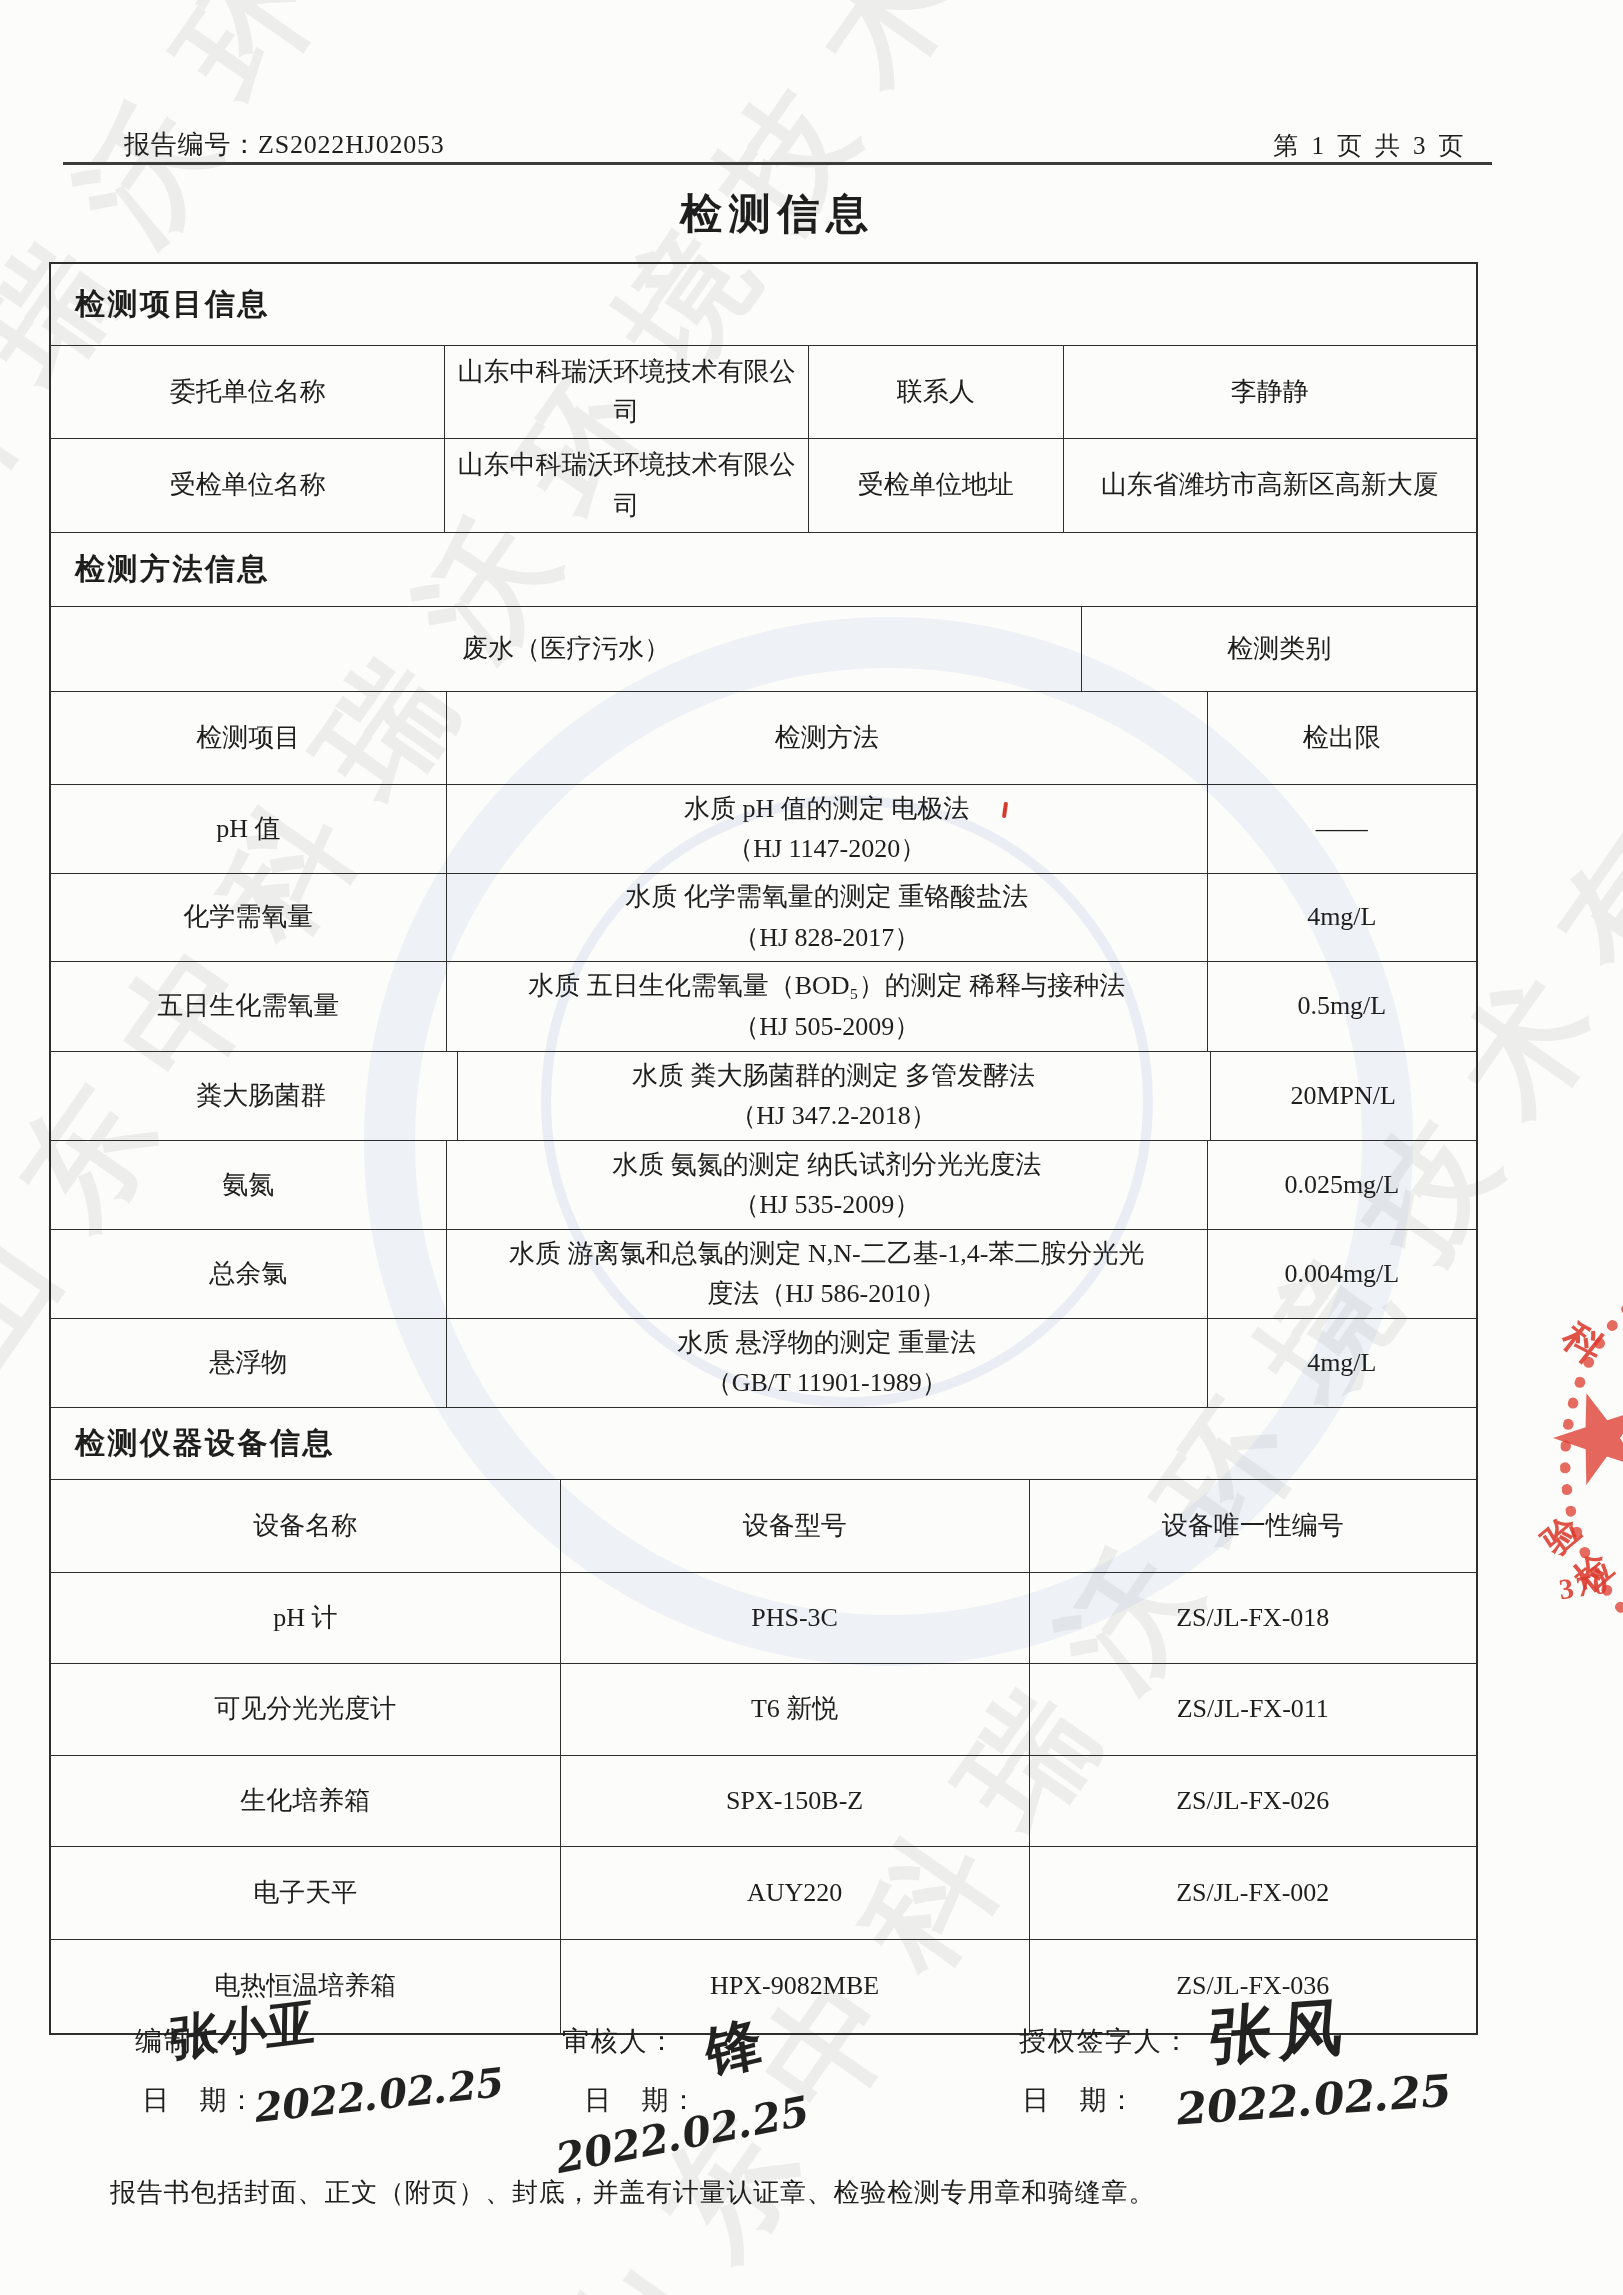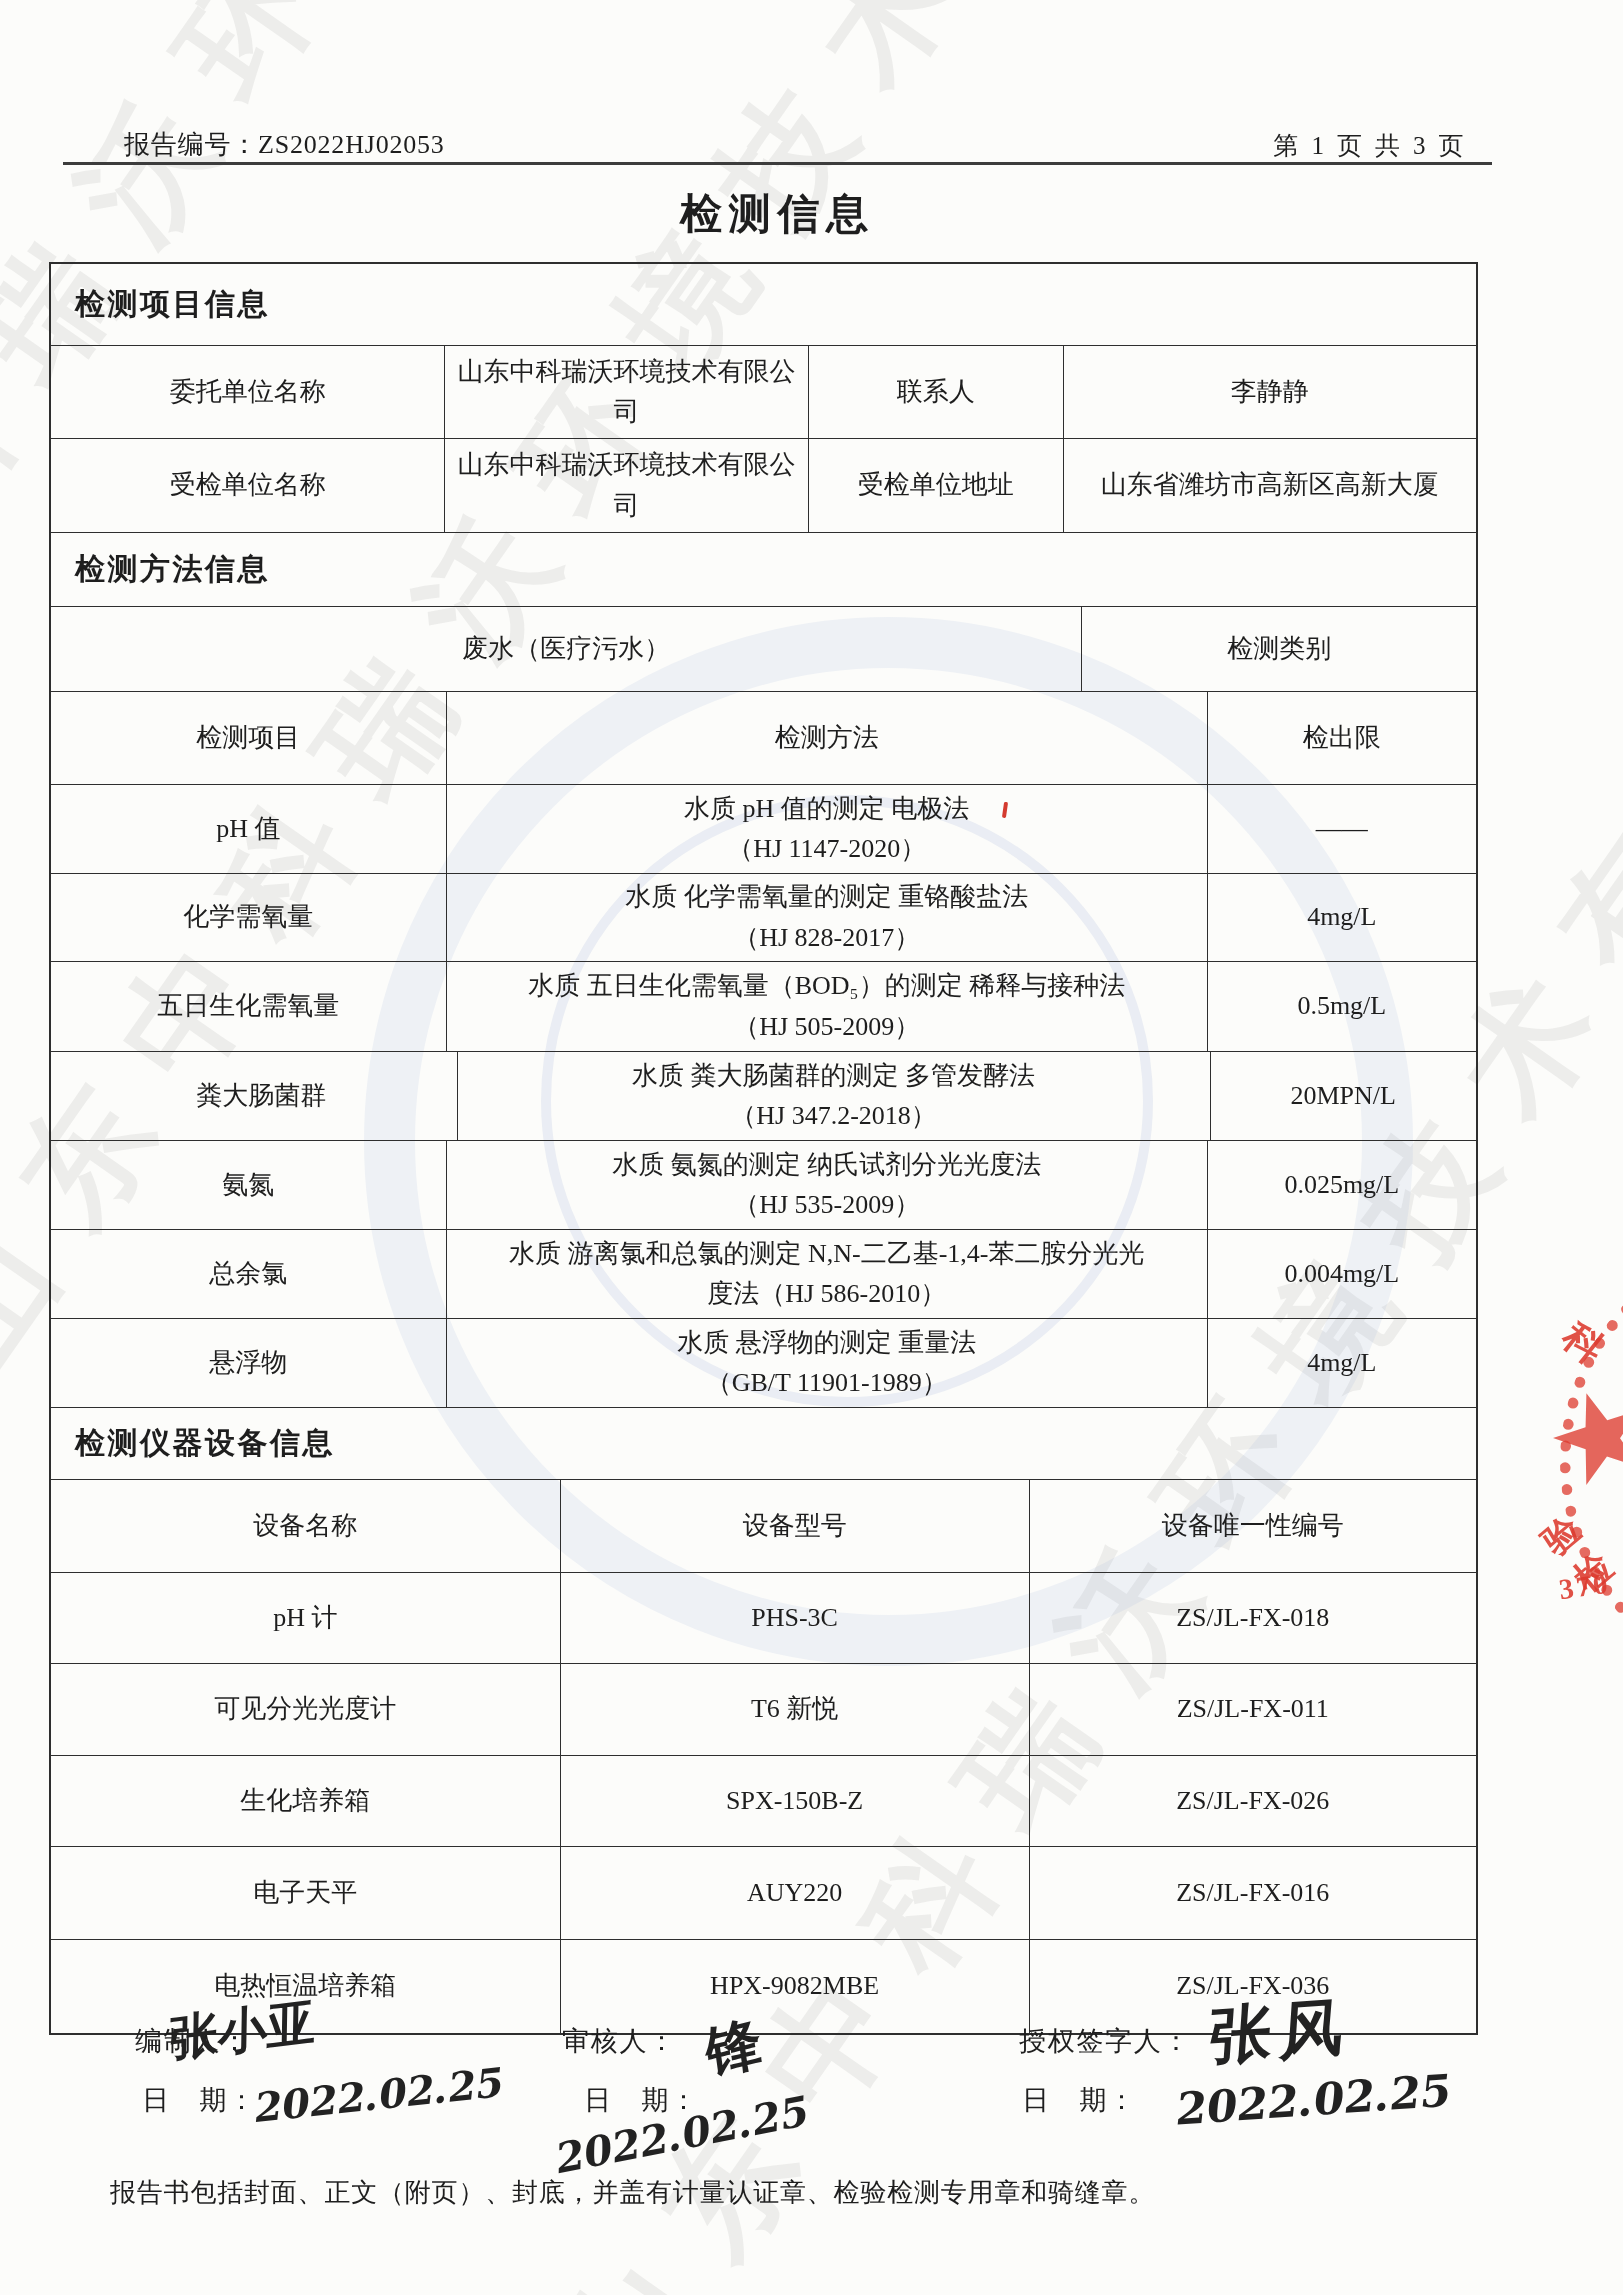--- a/index.html
+++ b/index.html
@@ -205,21 +205,21 @@
       <div class="c e3">ZS/JL-FX-011</div>
     </div>
     <div class="row" style="height:91px;">
       <div class="c e1">生化培养箱</div>
       <div class="c e2">SPX-150B-Z</div>
       <div class="c e3">ZS/JL-FX-026</div>
     </div>
     <div class="row" style="height:93px;">
       <div class="c e1">电子天平</div>
       <div class="c e2">AUY220</div>
-      <div class="c e3">ZS/JL-FX-016</div>
+      <div class="c e3">ZS/JL-FX-002</div>
     </div>
     <div class="row" style="height:93px;">
       <div class="c e1">电热恒温培养箱</div>
       <div class="c e2">HPX-9082MBE</div>
       <div class="c e3">ZS/JL-FX-036</div>
     </div>
   </div>
 
   <div class="sig-label" style="left:135px;top:2023px;">编制人：</div>
   <div class="hand" style="left:169px;top:1998px;font-size:49px;transform:rotate(-7deg) skewX(-8deg);">张小亚</div>

